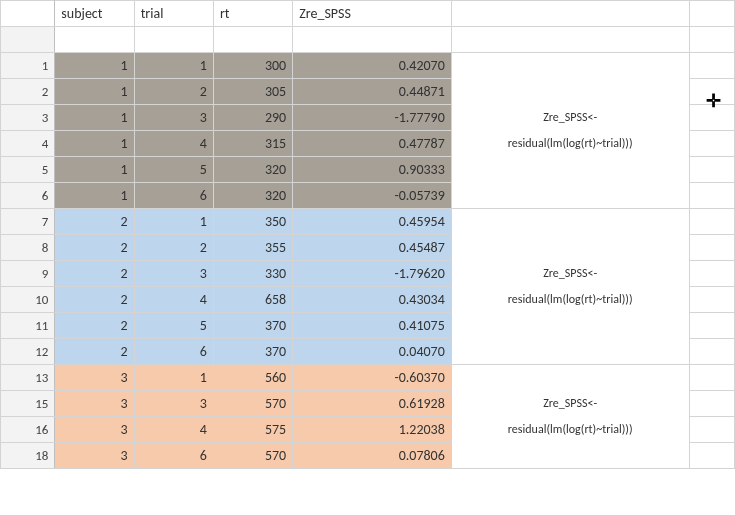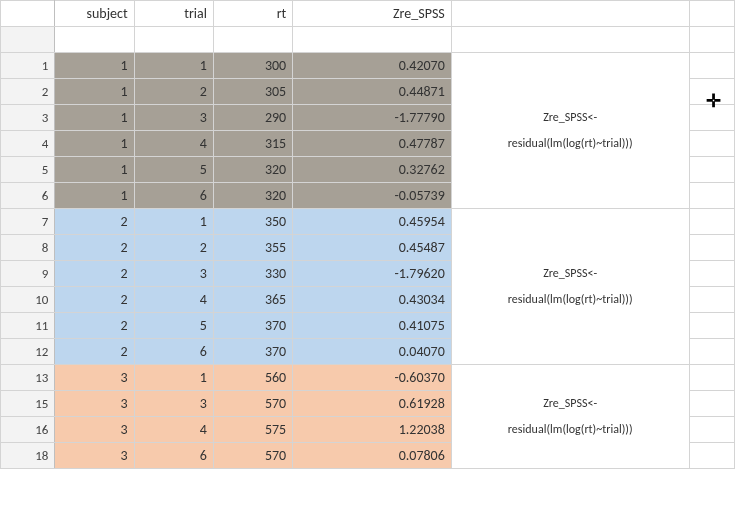--- a/index.html
+++ b/index.html
@@ -30,21 +30,21 @@
   }
   .row-header {
     width: 48px;
     background: #f3f3f3;
     text-align: right;
     color: #444;
     font-size: 13px;
     border-right: 1px solid #bfbfbf;
   }
   .col-header-row .cell {
-    text-align: right;
+    text-align: left;
     font-weight: normal;
     background: #fff;
   }
   .col-subject { width: 70px; }
   .col-trial { width: 70px; margin-left: 44px; }
   .col-rt { width: 70px; }
   .col-zre { width: 140px; }
   .col-formula {
     width: 210px;
     text-align: center;
@@ -133,21 +133,21 @@
       <div class="cell col-formula formula-cell" style="border-top: 1px solid transparent; border-bottom: 1px solid transparent;">
         <div style="text-align:center">residual(lm(log(rt)~trial)))</div>
       </div>
       <div class="cell col-extra"></div>
     </div>
     <div class="row">
       <div class="cell row-header">5</div>
       <div class="cell col-subject group-1">1</div>
       <div class="cell col-trial group-1">5</div>
       <div class="cell col-rt group-1">320</div>
-      <div class="cell col-zre group-1">0.32762</div>
+      <div class="cell col-zre group-1">0.90333</div>
       <div class="cell col-formula formula-cell" style="border-top: 1px solid transparent; border-bottom: 1px solid transparent;"></div>
       <div class="cell col-extra"></div>
     </div>
     <div class="row">
       <div class="cell row-header">6</div>
       <div class="cell col-subject group-1">1</div>
       <div class="cell col-trial group-1">6</div>
       <div class="cell col-rt group-1">320</div>
       <div class="cell col-zre group-1">-0.05739</div>
       <div class="cell col-formula formula-cell" style="border-top: 1px solid transparent;"></div>
@@ -179,21 +179,21 @@
       <div class="cell col-zre group-2">-1.79620</div>
       <div class="cell col-formula formula-cell" style="border-top: 1px solid transparent; border-bottom: 1px solid transparent;">
         <div style="text-align:center">Zre_SPSS&lt;-</div>
       </div>
       <div class="cell col-extra"></div>
     </div>
     <div class="row">
       <div class="cell row-header">10</div>
       <div class="cell col-subject group-2">2</div>
       <div class="cell col-trial group-2">4</div>
-      <div class="cell col-rt group-2">365</div>
+      <div class="cell col-rt group-2">658</div>
       <div class="cell col-zre group-2">0.43034</div>
       <div class="cell col-formula formula-cell" style="border-top: 1px solid transparent; border-bottom: 1px solid transparent;">
         <div style="text-align:center">residual(lm(log(rt)~trial)))</div>
       </div>
       <div class="cell col-extra"></div>
     </div>
     <div class="row">
       <div class="cell row-header">11</div>
       <div class="cell col-subject group-2">2</div>
       <div class="cell col-trial group-2">5</div>

